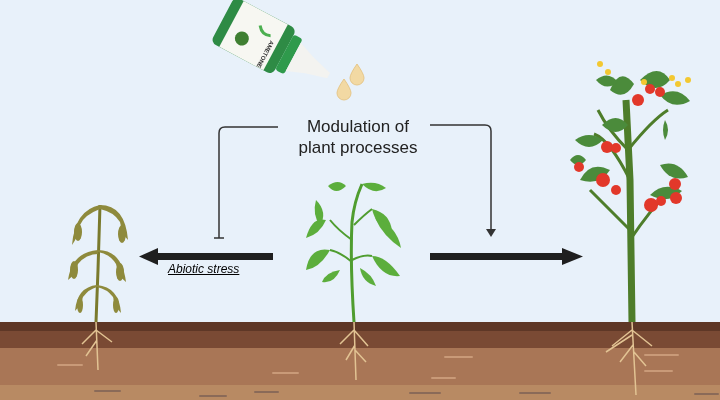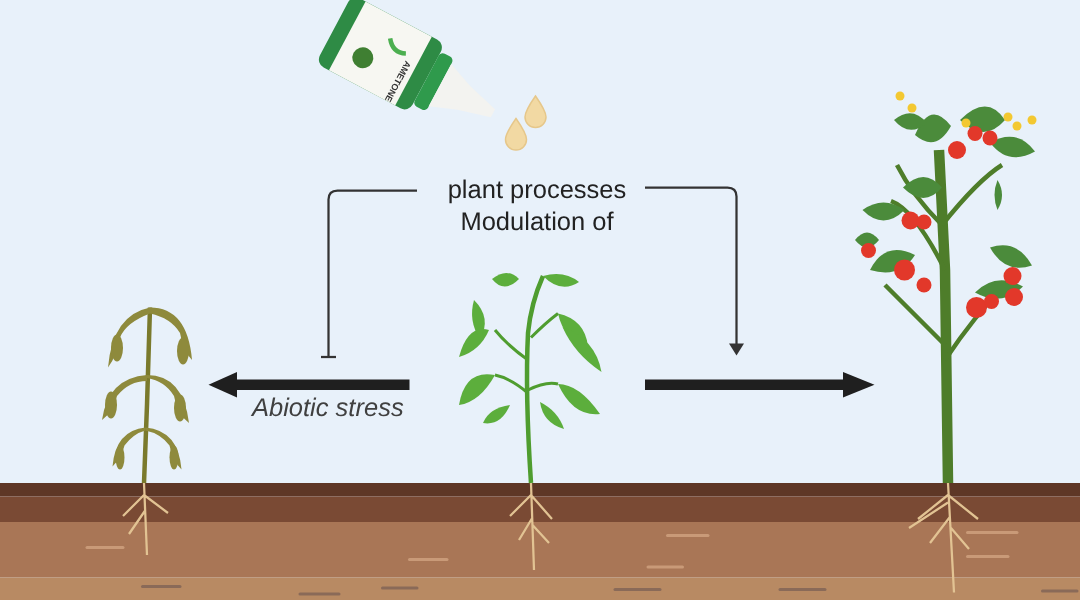--- a/index.html
+++ b/index.html
@@ -1,20 +1,20 @@
 <!DOCTYPE html>
 <html><head>
 <meta charset="utf-8">
 <style>
   html,body{margin:0;padding:0;}
   body{width:720px;height:400px;overflow:hidden;background:#e8f1fa;position:relative;font-family:"Liberation Sans",sans-serif;}
   .abs{position:absolute;}
   svg{position:absolute;left:0;top:0;}
   .label{position:absolute;color:#222;font-size:17px;text-align:center;line-height:21px;}
-  .stress{position:absolute;color:#404040;font-size:17px;font-style:italic;}
+  .stress{position:absolute;color:#000000;font-size:12px;font-style:italic;text-decoration:underline;}
 </style>
 </head>
 <body>
 
 <div class="abs" style="left:0;top:322px;width:720px;height:78px;">
   <div style="position:absolute;left:0;top:0;width:720px;height:9px;background:#5e3726;"></div>
   <div style="position:absolute;left:0;top:9px;width:720px;height:17px;background:#7a4a34;"></div>
   <div style="position:absolute;left:0;top:26px;width:720px;height:37px;background:#a97656;"></div>
   <div style="position:absolute;left:0;top:63px;width:720px;height:15px;background:#b88a63;"></div>
 </div>
@@ -136,17 +136,17 @@
       <circle cx="644" cy="82" r="3"></circle>
       <circle cx="672" cy="78" r="3"></circle>
       <circle cx="678" cy="84" r="3"></circle>
       <circle cx="688" cy="80" r="3"></circle>
     </g>
     <path d="M632,322 L636,395 M632,330 L612,346 M632,330 L652,346 M633,345 L620,362 M634,352 L646,366 M632,335 L606,352" stroke="#e2c393" stroke-width="1.5" fill="none"></path>
   </g>
 </svg>
 
 <div class="label" style="left:283px;top:116px;width:150px;">
+  <div>Modulation of</div>
   <div>plant processes</div>
-  <div>Modulation of</div>
 </div>
 
 <div class="stress" style="left:168px;top:262px;">Abiotic stress</div>
 
 </body></html>

